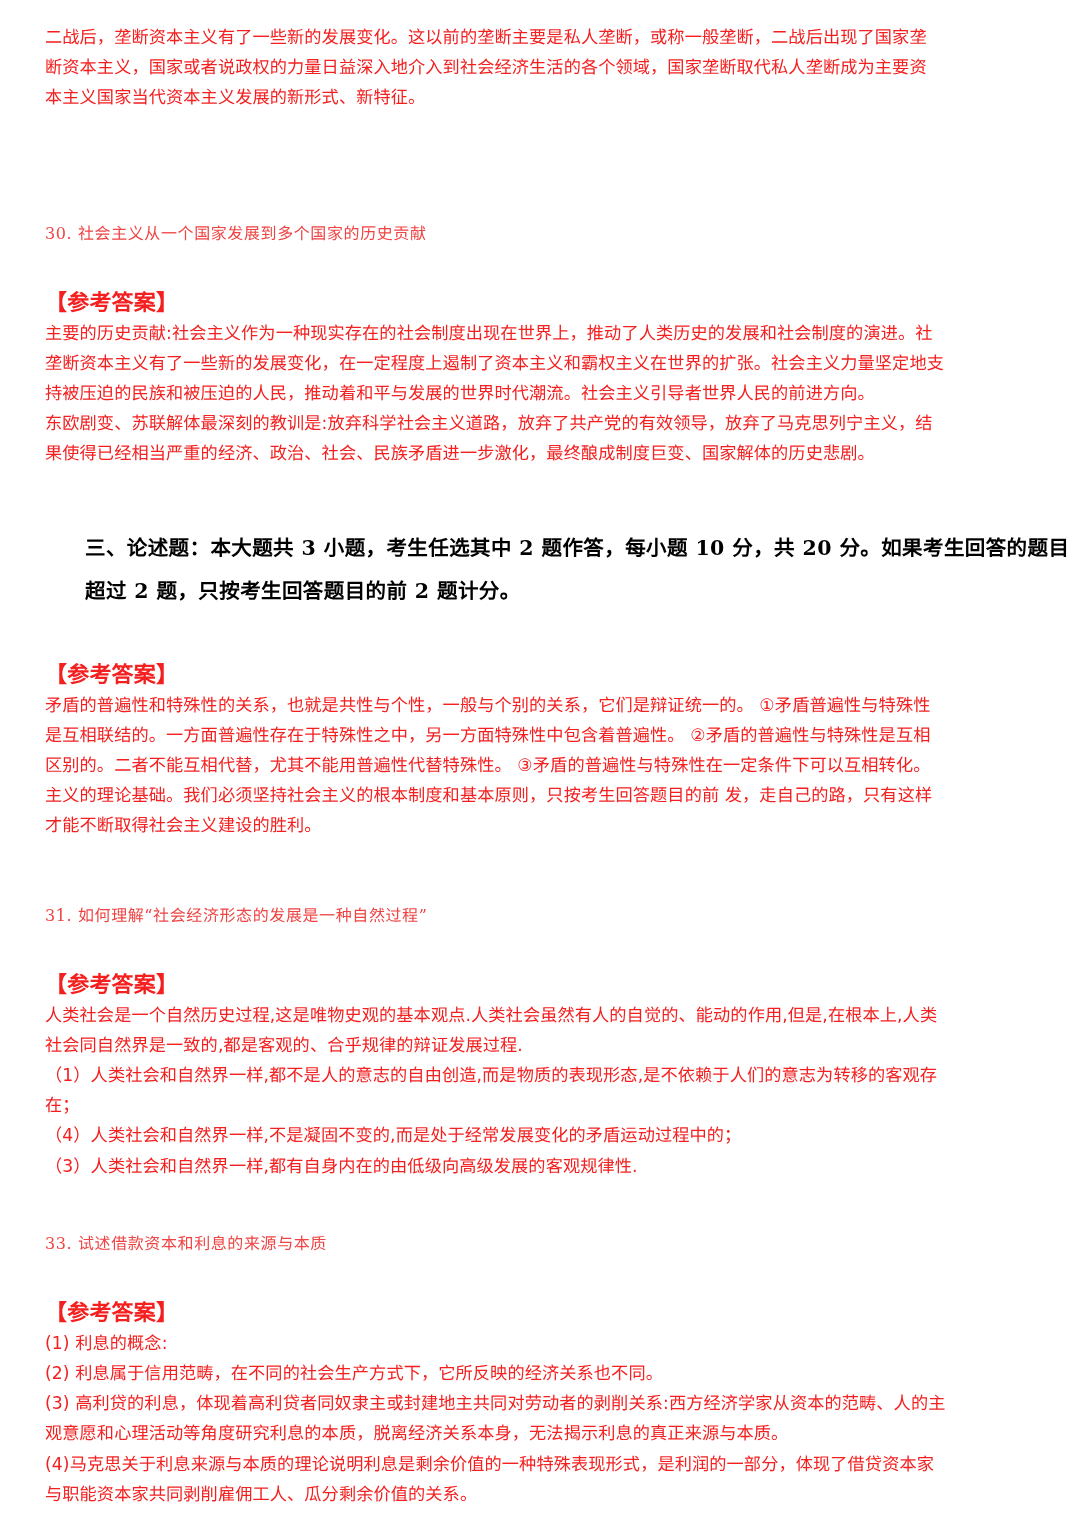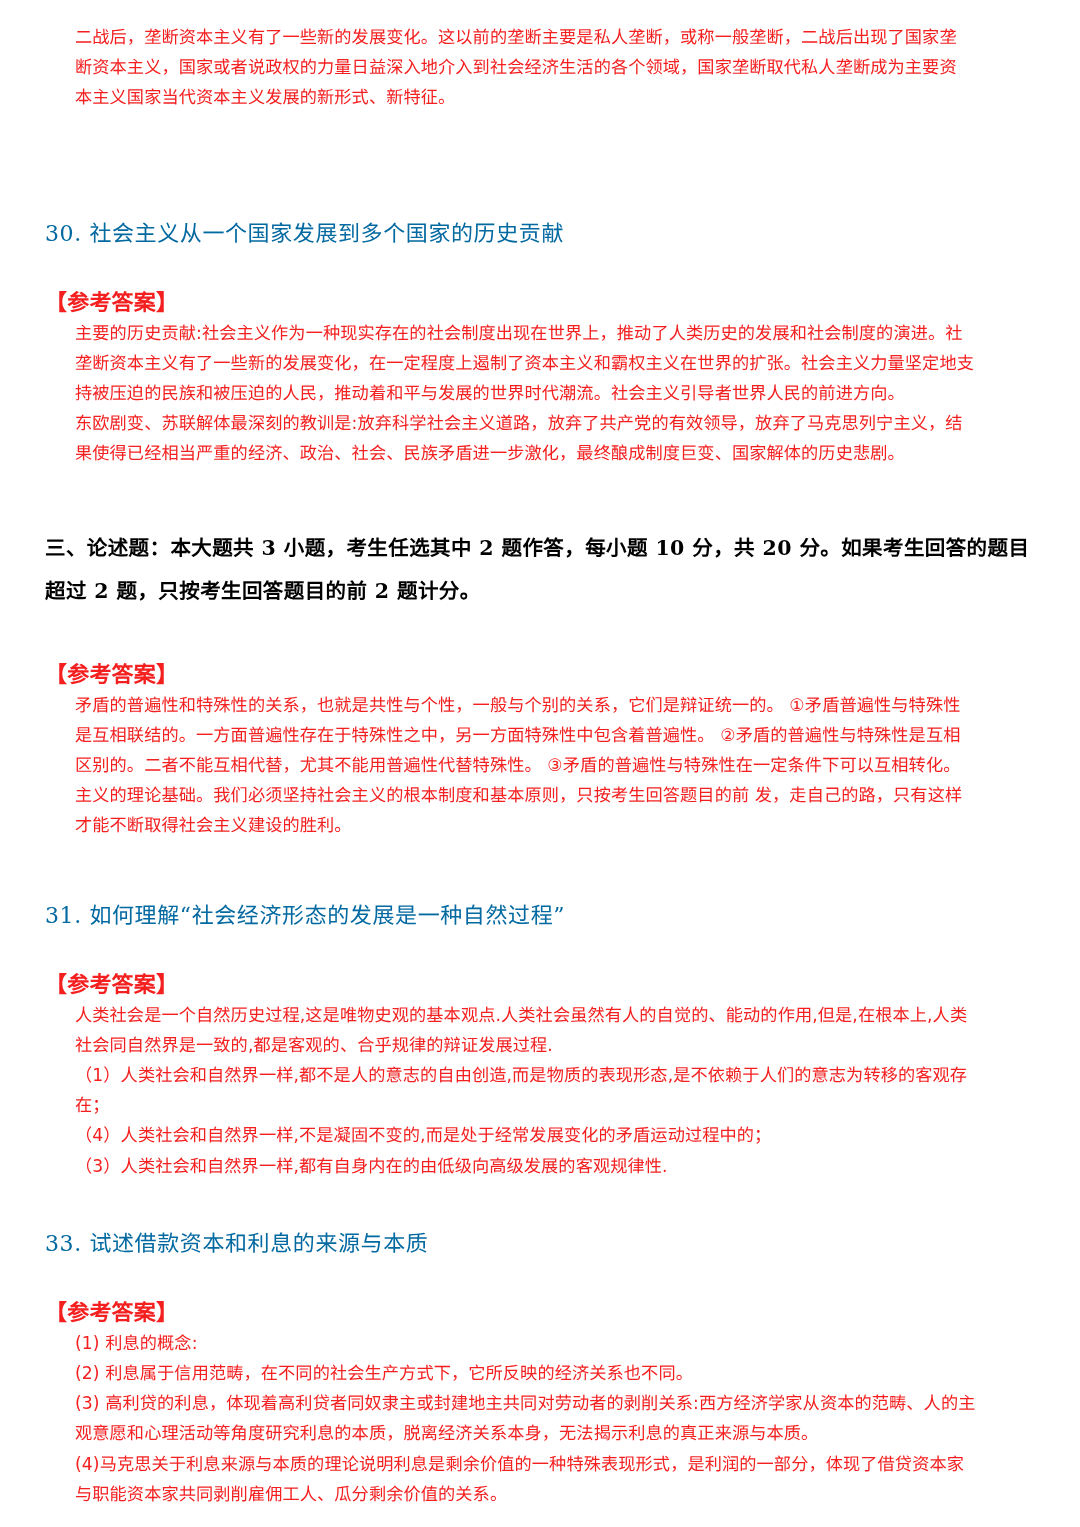--- a/index.html
+++ b/index.html
@@ -28,59 +28,59 @@
   .blk { margin: 0; padding: 0; }
 
   
   .ans {
     color: #f42020;
     font-size: 17.2px;
     line-height: 30.2px;
     letter-spacing: 0.1px;
     text-align: left;
     font-family: "DejaVu Sans", "Liberation Sans", sans-serif;
-    margin-left: 30px;
   }
   .ans-line { white-space: nowrap; display: block; }
 
   
   .intro .ans-line { }
 
   
   .ref-label {
     color: #f42020;
     font-size: 22px;
     line-height: 30px;
     font-weight: bold;
     letter-spacing: 0.2px;
     display: block;
     white-space: nowrap;
     margin-top: 25px;
   }
 
   
   .q-head {
-    color: #0369a1;
-    font-size: 22px;
+    color: #ef4444;
+    font-size: 16px;
     line-height: 34px;
     font-weight: normal;
     letter-spacing: 0.6px;
     white-space: nowrap;
     display: block;
     font-family: "DejaVu Serif", "Liberation Serif", serif;
   }
 
   
   .section-head {
     color: #000000;
     font-size: 20.5px;
     line-height: 43px;
     font-weight: bold;
     letter-spacing: 0.4px;
     font-family: "DejaVu Serif", "Liberation Serif", serif;
+    margin-left: 40px;
   }
   .section-head .sh-line { display: block; white-space: nowrap; }
 
   
   .sp-xl { height: 104px; }
   .sp-l  { height: 58px; }
   .sp-m  { height: 46px; }
   .sp-xs { height: 10px; }
   .gap-qh { height: 12px; }
 </style>

